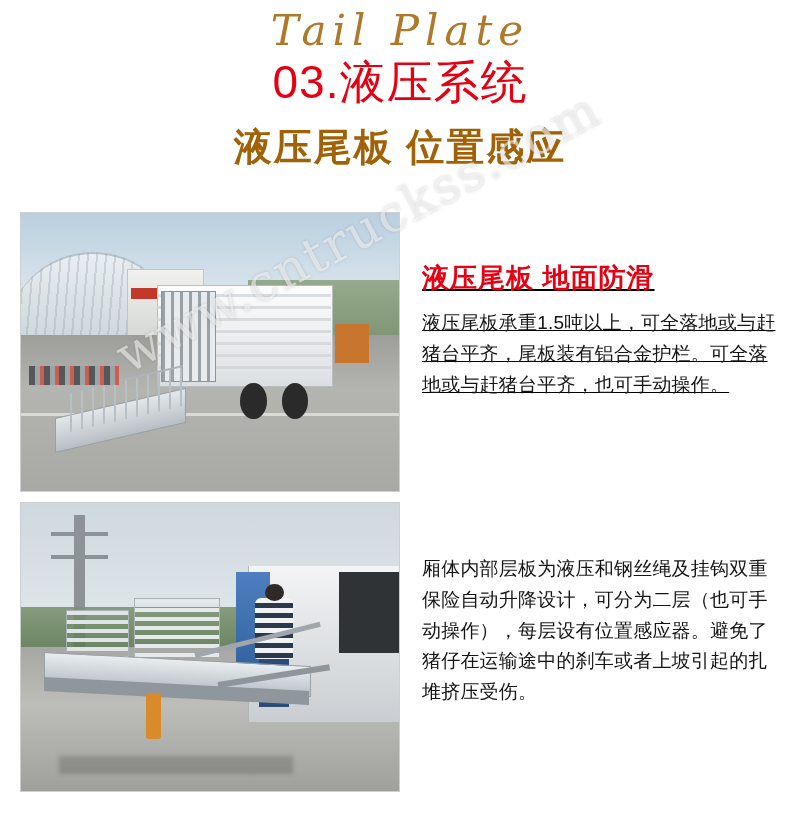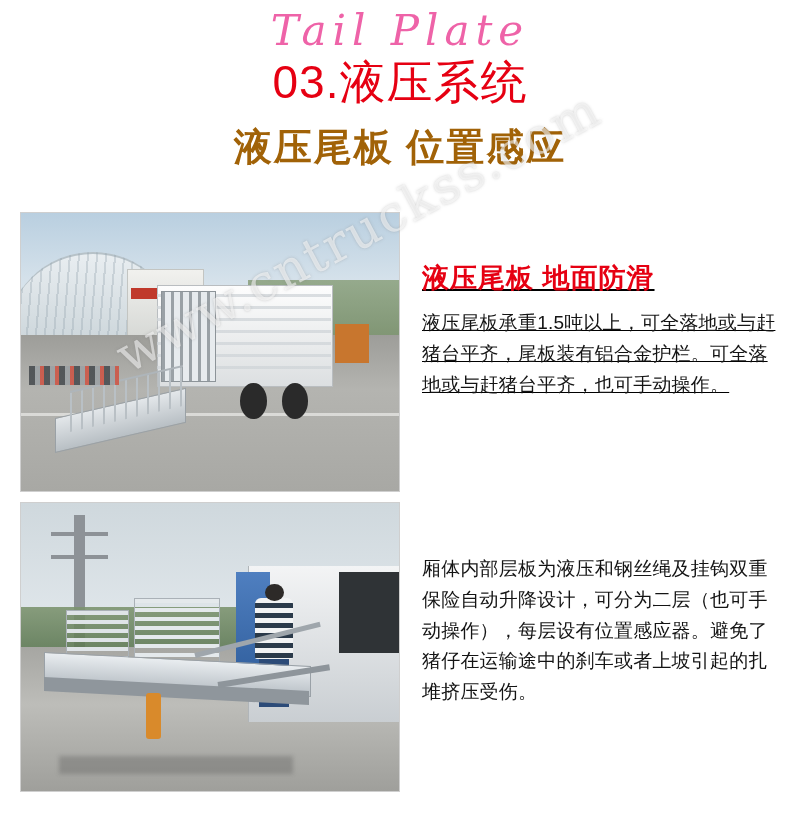--- a/index.html
+++ b/index.html
@@ -19,21 +19,21 @@
   .wm-top {
     position: absolute;
     top: 6px;
     left: 0;
     width: 800px;
     text-align: center;
     font-family: "DejaVu Serif", serif;
     font-style: italic;
     font-size: 42px;
     letter-spacing: 6px;
-    color: #ec4899;
+    color: #a16207;
     opacity: 0.85;
     user-select: none;
     pointer-events: none;
     z-index: 1;
   }
   .wm-diag {
     position: absolute;
     left: 120px;
     top: 330px;
     width: 640px;

